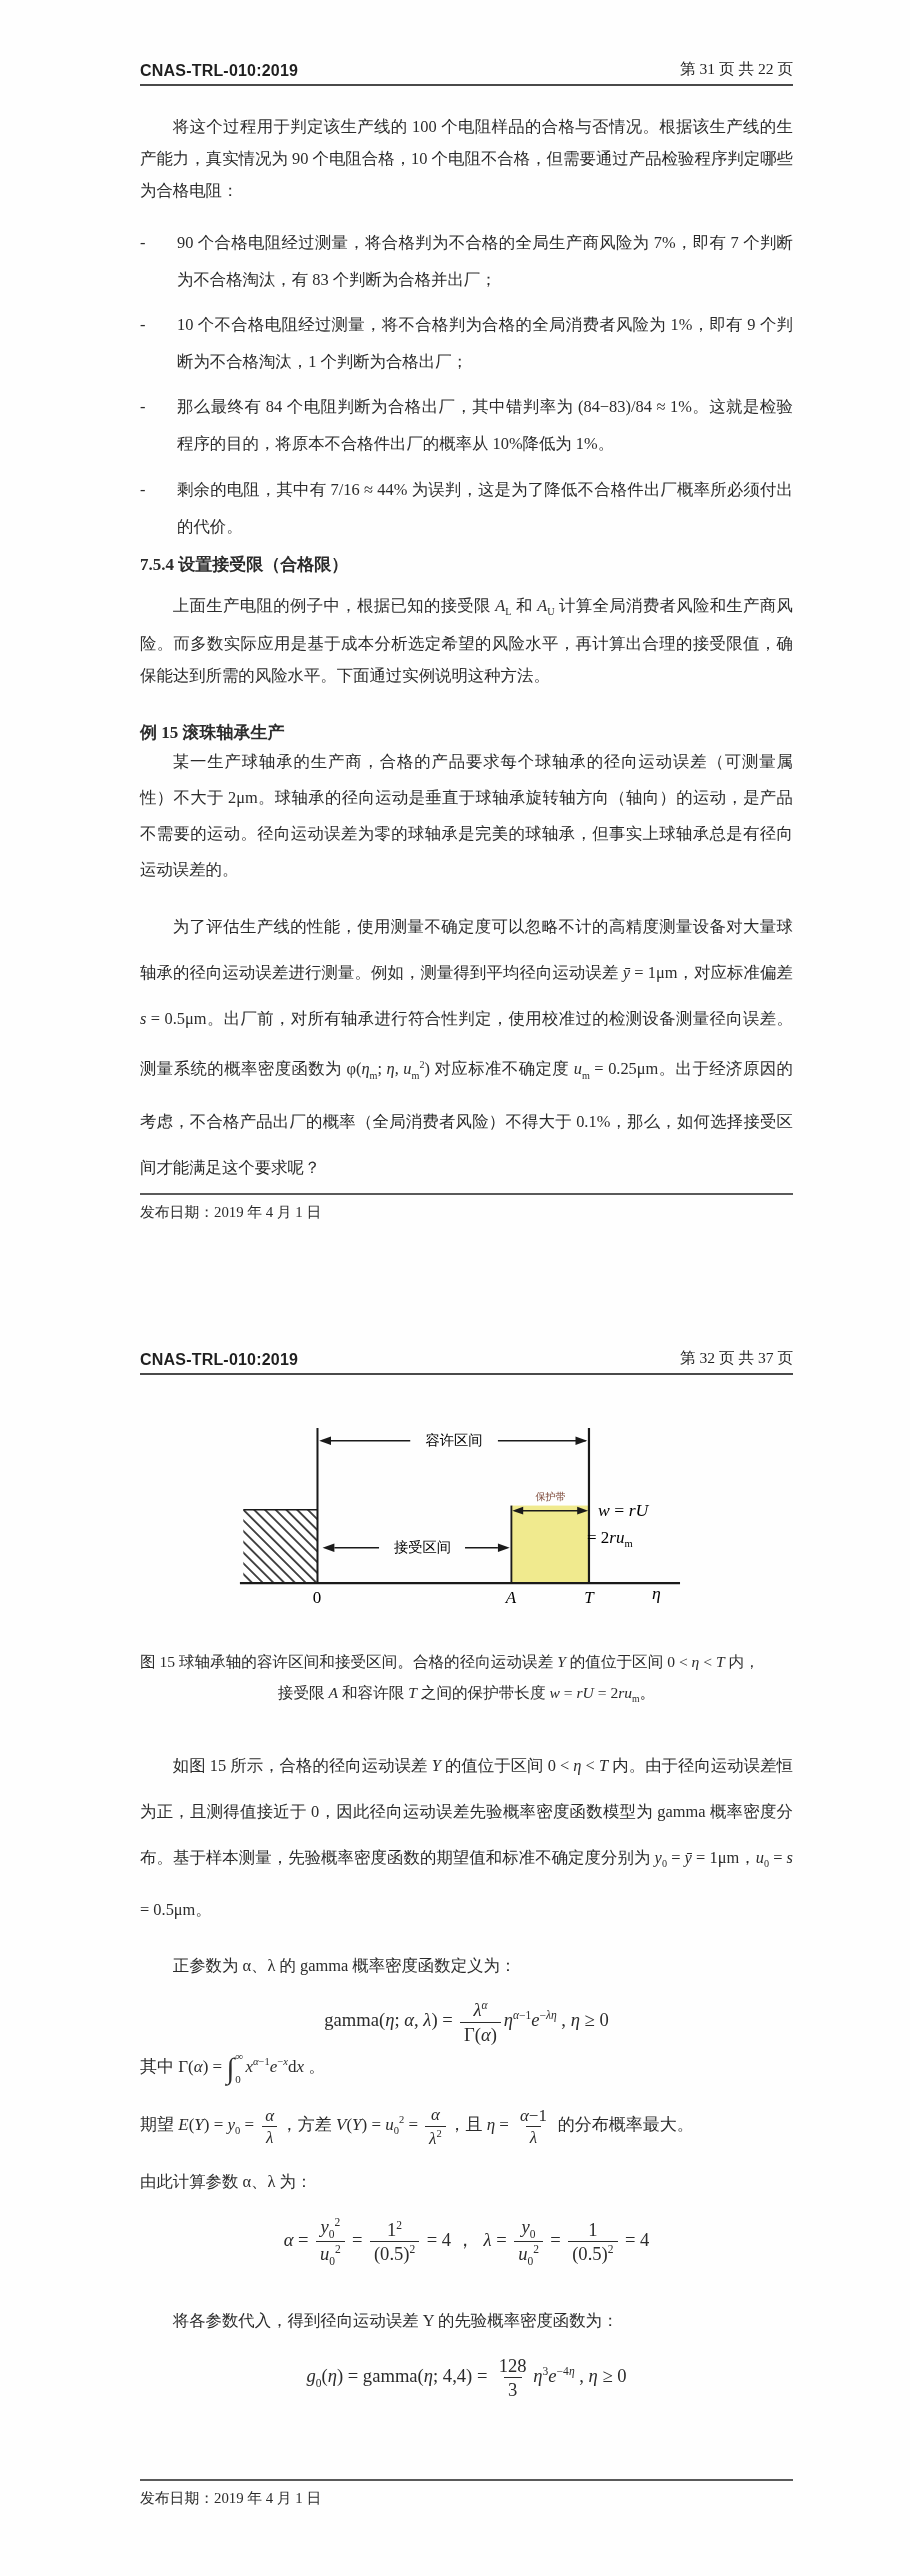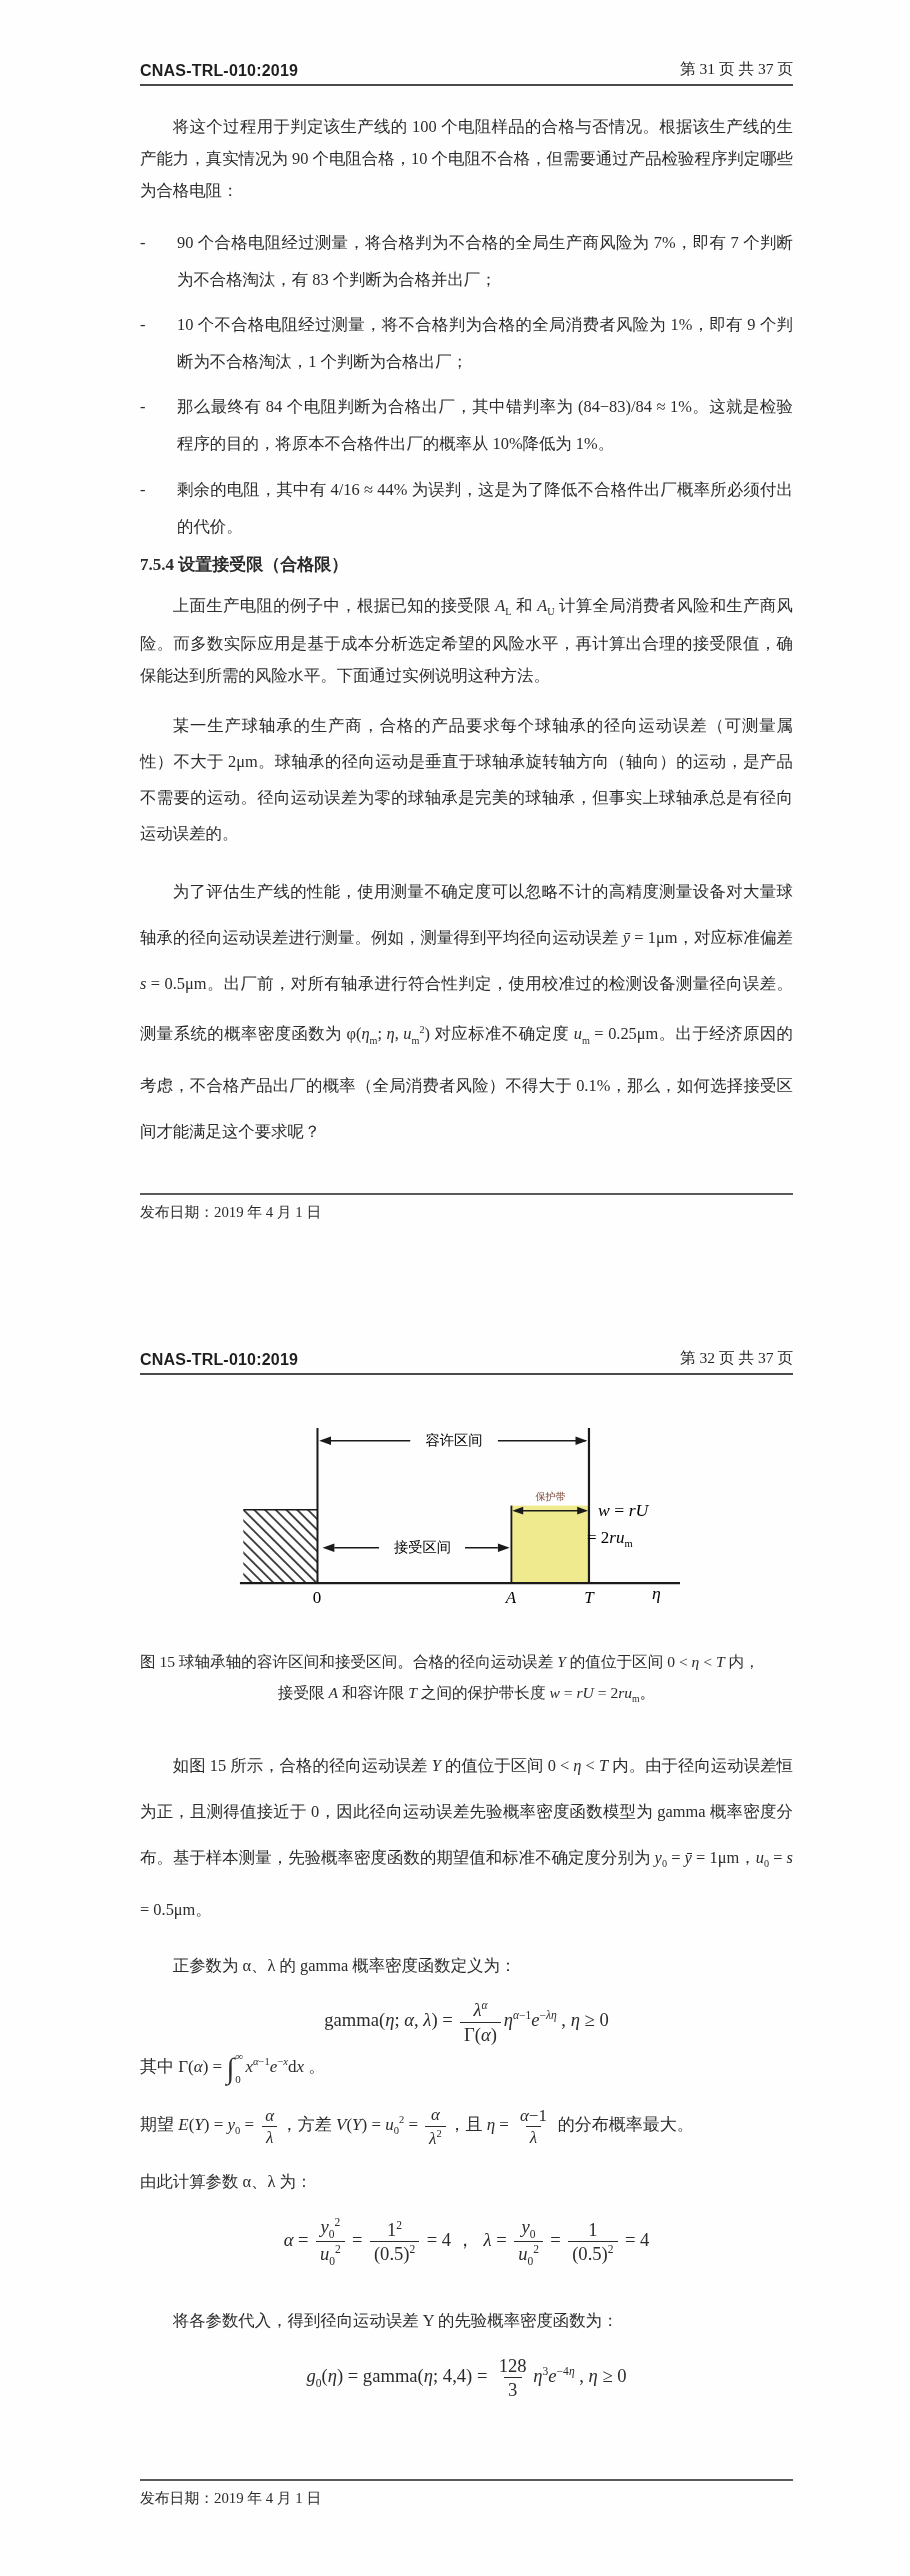--- a/index.html
+++ b/index.html
@@ -69,48 +69,49 @@
     font-size:11px;vertical-align:middle;line-height:1;padding:1.7px 2.5px 1.7px 0.8px;}
 </style>
 </head>
 <body>
 
 <div class="page" id="page1">
   <div class="content">
 
     <div class="pghead" style="margin-top:59px;">
       <span class="code">CNAS-TRL-010:2019</span>
-      <span class="pinfo">第 31 页 共 37 页</span>
+      <span class="pinfo">第 31 页 共 22 页</span>
     </div>
 
     <p class="para indent mt30">将这个过程用于判定该生产线的 100 个电阻样品的合格与否情况。根据该生产线的生产能力，真实情况为 90 个电阻合格，10 个电阻不合格，但需要通过产品检验程序判定哪些为合格电阻：</p>
 
     <div class="bullets">
       <div class="bullet">
         <span class="mark">-</span>
         <span class="btxt">90 个合格电阻经过测量，将合格判为不合格的全局生产商风险为 7%，即有 7 个判断为不合格淘汰，有 83 个判断为合格并出厂；</span>
       </div>
       <div class="bullet">
         <span class="mark">-</span>
         <span class="btxt">10 个不合格电阻经过测量，将不合格判为合格的全局消费者风险为 1%，即有 9 个判断为不合格淘汰，1 个判断为合格出厂；</span>
       </div>
       <div class="bullet">
         <span class="mark">-</span>
         <span class="btxt">那么最终有 84 个电阻判断为合格出厂，其中错判率为 (84−83)/84 ≈ 1%。这就是检验程序的目的，将原本不合格件出厂的概率从 10%降低为 1%。</span>
       </div>
       <div class="bullet">
         <span class="mark">-</span>
-        <span class="btxt">剩余的电阻，其中有 4/16 ≈ 44% 为误判，这是为了降低不合格件出厂概率所必须付出的代价。</span>
+        <span class="btxt">剩余的电阻，其中有 7/16 ≈ 44% 为误判，这是为了降低不合格件出厂概率所必须付出的代价。</span>
       </div>
     </div>
 
     <div class="h-sec">7.5.4 设置接受限（合格限）</div>
 
     <p class="para indent mt16">上面生产电阻的例子中，根据已知的接受限 <i>A</i><sub>L</sub> 和 <i>A</i><sub>U</sub> 计算全局消费者风险和生产商风险。而多数实际应用是基于成本分析选定希望的风险水平，再计算出合理的接受限值，确保能达到所需的风险水平。下面通过实例说明这种方法。</p>
 
+    <div class="h-ex">例 15 滚珠轴承生产</div>
 
     <p class="para indent lh43 mt14">某一生产球轴承的生产商，合格的产品要求每个球轴承的径向运动误差（可测量属性）不大于 2μm。球轴承的径向运动是垂直于球轴承旋转轴方向（轴向）的运动，是产品不需要的运动。径向运动误差为零的球轴承是完美的球轴承，但事实上球轴承总是有径向运动误差的。</p>
 
     <p class="para indent lh54 mt8">为了评估生产线的性能，使用测量不确定度可以忽略不计的高精度测量设备对大量球轴承的径向运动误差进行测量。例如，测量得到平均径向运动误差 <i>ȳ</i> = 1μm，对应标准偏差 <i>s</i> = 0.5μm。出厂前，对所有轴承进行符合性判定，使用校准过的检测设备测量径向误差。测量系统的概率密度函数为 φ(<i>η</i><sub>m</sub>; <i>η</i>, <i>u</i><sub>m</sub><sup>2</sup>) 对应标准不确定度 <i>u</i><sub>m</sub> = 0.25μm。出于经济原因的考虑，不合格产品出厂的概率（全局消费者风险）不得大于 0.1%，那么，如何选择接受区间才能满足这个要求呢？</p>
 
   </div>
   <div class="pgfoot">
     <span>发布日期：2019 年 4 月 1 日</span>
   </div>
 </div>

